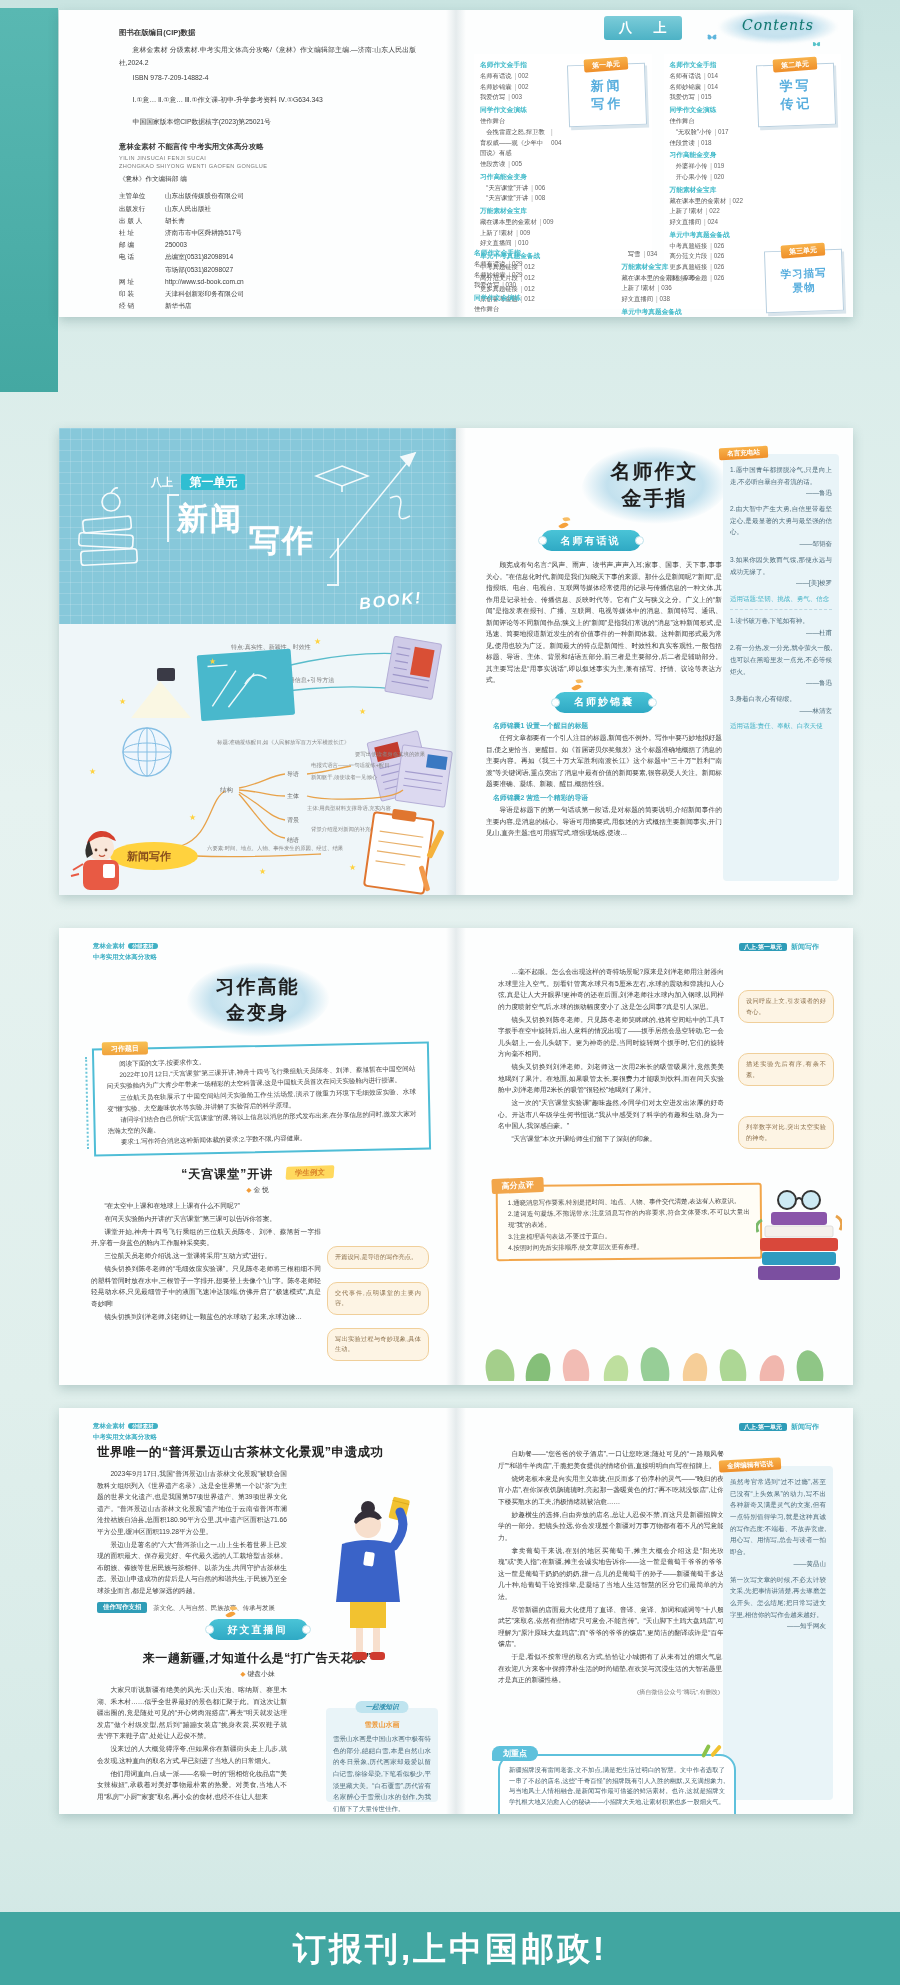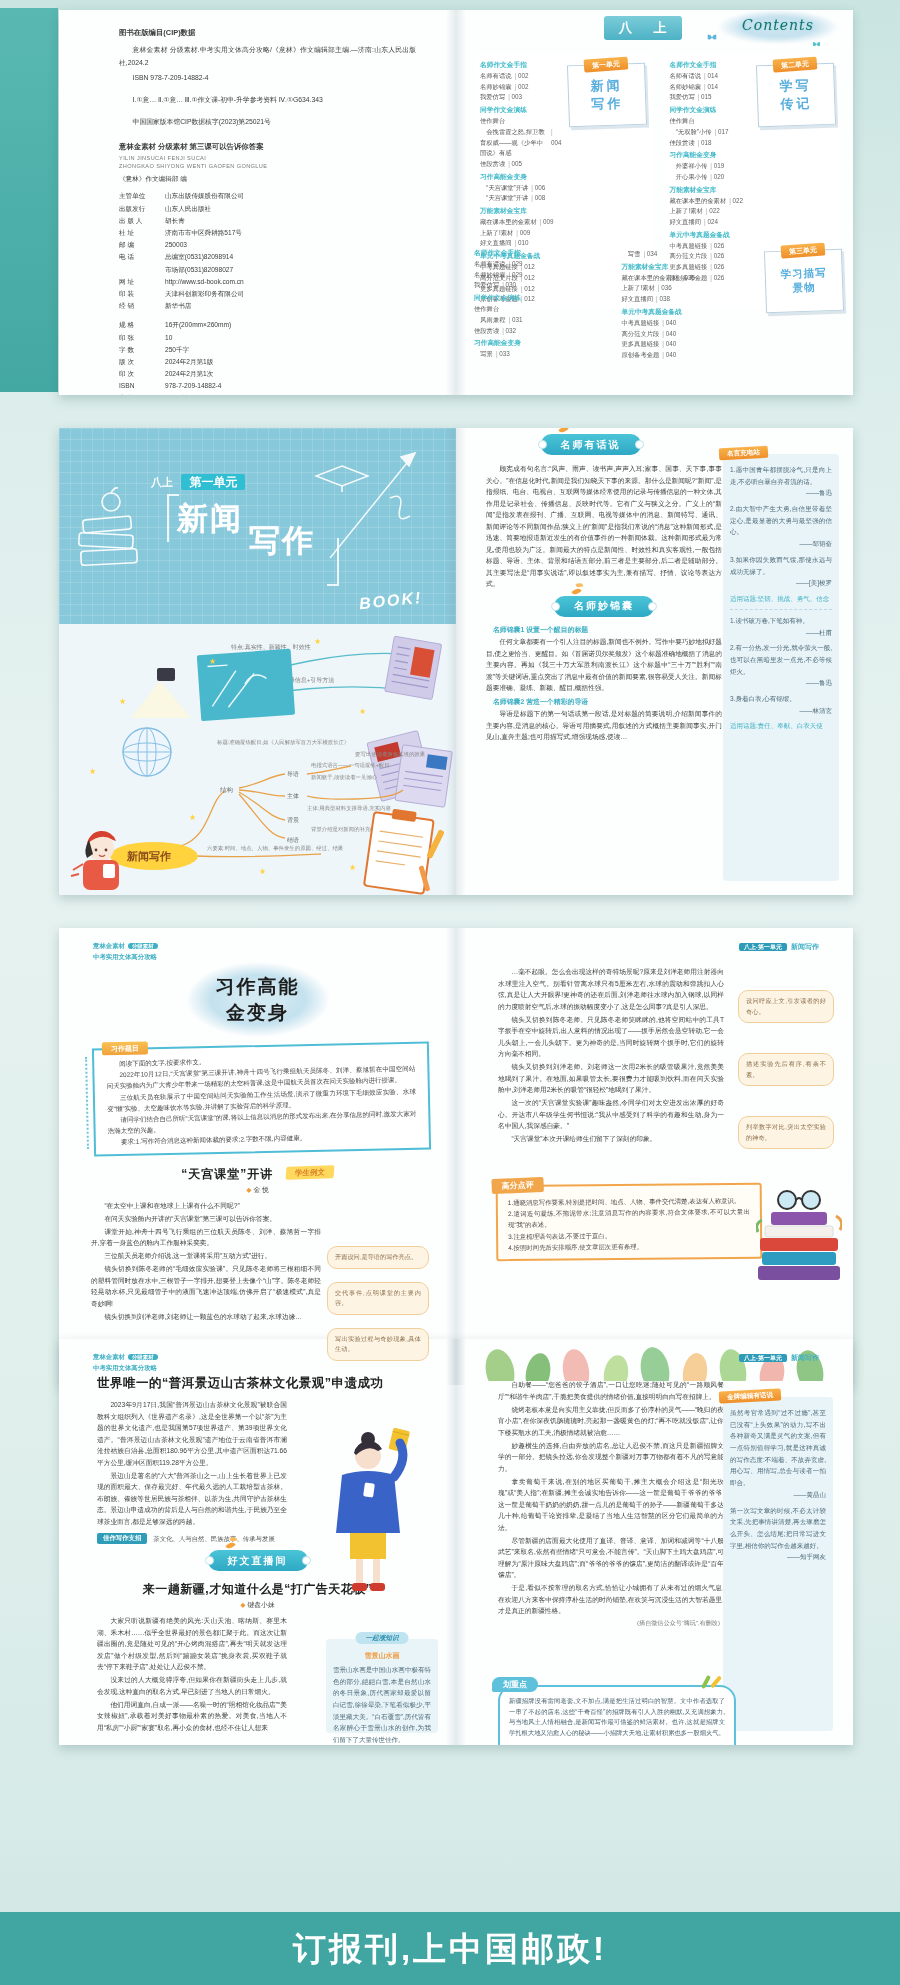--- a/index.html
+++ b/index.html
@@ -7,24 +7,24 @@
     font-family:"Liberation Sans","DejaVu Sans",sans-serif;
     background:linear-gradient(180deg,#c9e4e1 0%,#d9ece9 15%,#e6f2f0 40%,#e0efec 70%,#d6eae7 93%,#cfe7e4 100%);}
   .strip{position:absolute;left:0;top:8px;width:58px;height:384px;
     background:linear-gradient(180deg,#59b8b2,#44a8a2);}
   .spread{position:absolute;left:59px;width:794px;background:#fdfefe;
     box-shadow:0 4px 10px rgba(50,100,100,.25);display:flex;}
   .spread::before{content:"";position:absolute;left:50%;top:0;bottom:0;width:20px;
     transform:translateX(-50%);z-index:6;pointer-events:none;
     background:linear-gradient(90deg,rgba(110,140,150,0),rgba(110,140,150,.17),rgba(110,140,150,0));}
   .page{position:relative;width:50%;height:100%;overflow:hidden;}
-  .s1{top:10px;height:385px;}
+  .s1{top:10px;height:307px;}
   .s2{top:428px;height:467px;}
   .s3{top:928px;height:457px;}
-  .s4{top:1339px;height:406px;}
+  .s4{top:1408px;height:406px;}
   
   .cip{padding:16px 40px 0 60px;font-size:6.8px;color:#3a3a3a;line-height:1.8;}
   .cip .h{font-weight:bold;font-size:7.4px;margin-bottom:5px;}
   .cip p{margin:0 0 3px;text-align:justify;}
   .ind{text-indent:2em;}
   .colo{margin-top:11px;font-size:6.6px;color:#3a3a3a;}
   .btitle{font-weight:bold;font-size:7.4px;margin-bottom:1px;}
   .pinyin{font-size:5.6px;color:#777;letter-spacing:.4px;line-height:1.5;}
   .crow{display:flex;line-height:1.85;}
   .ck{width:46px;flex:none;}
@@ -162,21 +162,21 @@
     <div class="page">
       <div class="cip">
         <div class="h">图书在版编目(CIP)数据</div>
         <p class="ind">意林金素材 分级素材.中考实用文体高分攻略/《意林》作文编辑部主编.—济南:山东人民出版社,2024.2</p>
         <p class="ind">ISBN 978-7-209-14882-4</p>
         <div class="gap8"></div>
         <p class="ind">Ⅰ.①意… Ⅱ.①意… Ⅲ.①作文课-初中-升学参考资料 Ⅳ.①G634.343</p>
         <div class="gap8"></div>
         <p class="ind">中国国家版本馆CIP数据核字(2023)第25021号</p>
         <div class="colo">
-          <div class="btitle">意林金素材 分级素材 第三课可以告诉你答案</div>
+          <div class="btitle">意林金素材 不能言传 中考实用文体高分攻略</div>
           <div class="pinyin">YILIN JINSUCAI FENJI SUCAI</div>
           <div class="pinyin">ZHONGKAO SHIYONG WENTI GAOFEN GONGLUE</div>
           <div style="font-size:6.6px;margin:2px 0 6px;">《意林》作文编辑部 编</div>
           <div>
 
           <div class="crow">
                 <span class="ck">主管单位</span>
                 <span class="cv">山东出版传媒股份有限公司</span>
               </div>
               <div class="crow">
@@ -724,20 +724,24 @@
               <text x="30" y="150">★</text>
               <text x="200,">★</text>
             <text x="200" y="250">★</text>
               <text x="290" y="246">★</text>
               <text x="130" y="196">★</text>
           </g>
         </svg>
       </div>
     </div>
     <div class="page">
+      <div class="wc-blob">
+        <div class="wc-title">名师作文
+金手指</div>
+      </div>
       <div style="margin-right:128px;">
         <div class="pill"><span class="leaf"></span><span>名师有话说</span></div>
         <div style="margin-left:30px;width:236px;">
           <p class="para">顾宪成有句名言:“风声、雨声、读书声,声声入耳;家事、国事、天下事,事事关心。”在信息化时代,新闻是我们知晓天下事的来源。那什么是新闻呢?“新闻”,是指报纸、电台、电视台、互联网等媒体经常使用的记录与传播信息的一种文体,其作用是记录社会、传播信息、反映时代等。它有广义与狭义之分。广义上的“新闻”是指发表在报刊、广播、互联网、电视等媒体中的消息、新闻特写、通讯、新闻评论等不同新闻作品;狭义上的“新闻”是指我们常说的“消息”这种新闻形式,是迅速、简要地报道新近发生的有价值事件的一种新闻体裁。这种新闻形式最为常见,使用也较为广泛。新闻最大的特点是新闻性、时效性和真实客观性,一般包括标题、导语、主体、背景和结语五部分,前三者是主要部分,后二者是辅助部分。其主要写法是“用事实说话”,即以叙述事实为主,兼有描写、抒情、议论等表达方式。</p>
           <div class="pill"><span class="leaf"></span><span>名师妙锦囊</span></div>
           <div class="subhead">名师锦囊1 设置一个醒目的标题</div>
           <p class="para">任何文章都要有一个引人注目的标题,新闻也不例外。写作中要巧妙地拟好题目,使之更恰当、更醒目。如《首届诺贝尔奖颁发》这个标题准确地概括了消息的主要内容。再如《我三十万大军胜利南渡长江》这个标题中“三十万”“胜利”“南渡”等关键词语,重点突出了消息中最有价值的新闻要素,很容易受人关注。新闻标题要准确、凝练、新颖、醒目,概括性强。</p>
           <div class="subhead">名师锦囊2 营造一个精彩的导语</div>
           <p class="para">导语是标题下的第一句话或第一段话,是对标题的简要说明,介绍新闻事件的主要内容,是消息的核心。导语可用摘要式,用叙述的方式概括主要新闻事实,开门见山,直奔主题;也可用描写式,增强现场感,使读…</p>
         </div>

